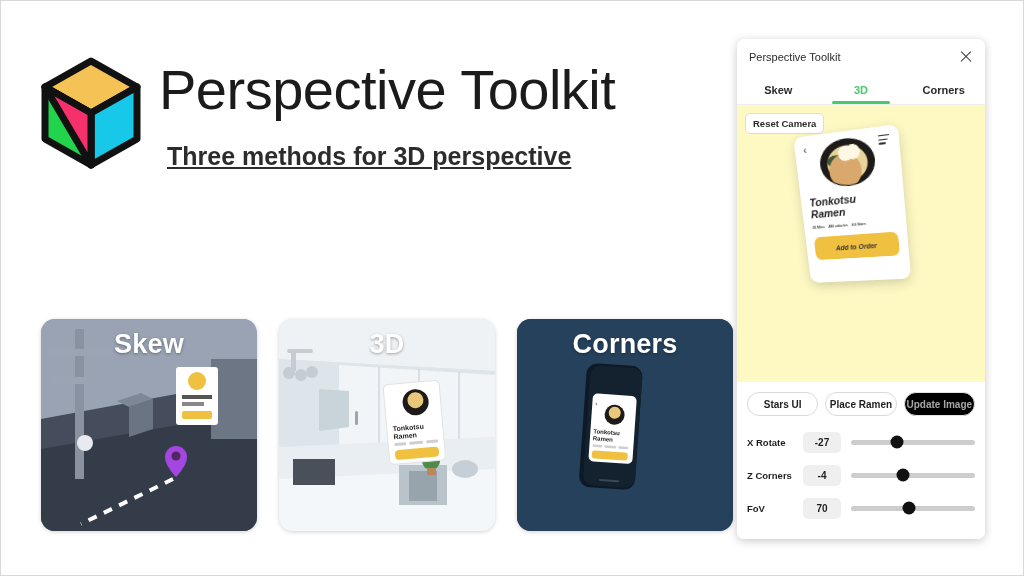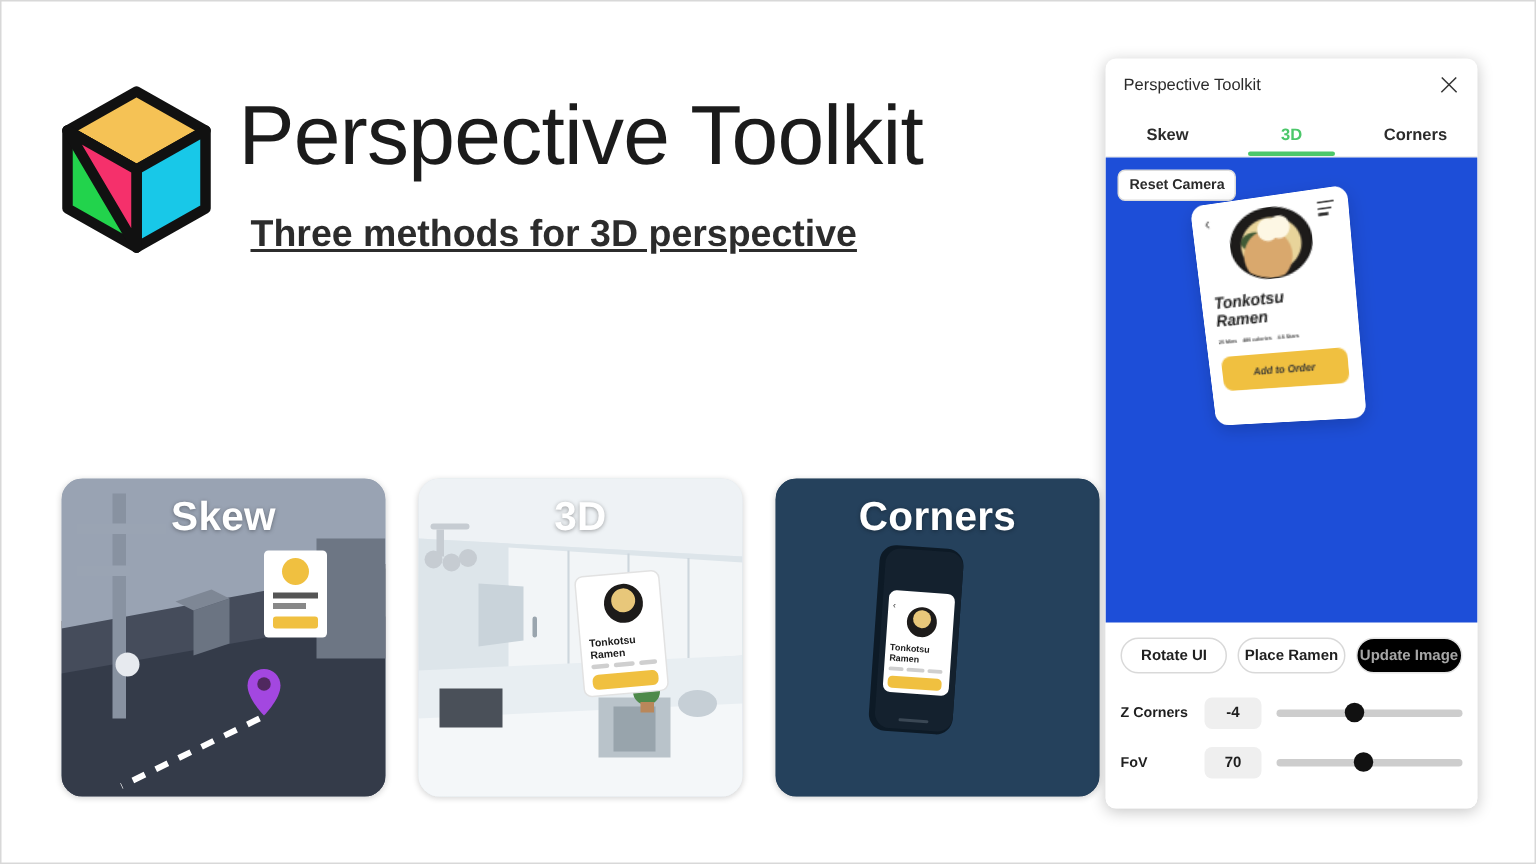--- a/index.html
+++ b/index.html
@@ -96,21 +96,21 @@
     position: relative; cursor: pointer;
   }
   .tab.active { color: #4cc76a; }
   .tab.active::after {
     content: ""; position: absolute; left: 12px; right: 12px; bottom: 0;
     height: 3px; background: #4cc76a; border-radius: 2px;
   }
 
   .canvas-area {
     flex: 1 1 auto;
-    background: #1d4ed8;
+    background: #fef9c3;
     position: relative;
     padding: 8px;
   }
   .reset-btn {
     display: inline-block;
     background: #fff;
     border: 1px solid #dcdcdc;
     border-radius: 5px;
     font-size: 9.5px;
     font-weight: bold;
@@ -352,25 +352,32 @@
           <div class="meta">480 calories</div>
           <div class="meta">4.6 Stars</div>
         </div>
         <div class="order-btn">Add to Order</div>
       </div>
     </div>
   </div>
 
   <div class="controls">
     <div class="btn-row">
-      <div class="pill">Rotate UI</div>
+      <div class="pill">Stars UI</div>
       <div class="pill">Place Ramen</div>
       <div class="pill disabled">Update Image</div>
     </div>
 
+    <div class="slider-row">
+      <div class="sl-label">X Rotate</div>
+      <div class="sl-value">-27</div>
+      <div class="sl-track">
+        <div class="sl-thumb" style="left:37%"></div>
+      </div>
+    </div>
 
 
     <div class="slider-row">
       <div class="sl-label">Z Corners</div>
       <div class="sl-value">-4</div>
       <div class="sl-track">
         <div class="sl-thumb" style="left:42%"></div>
       </div>
     </div>
 

